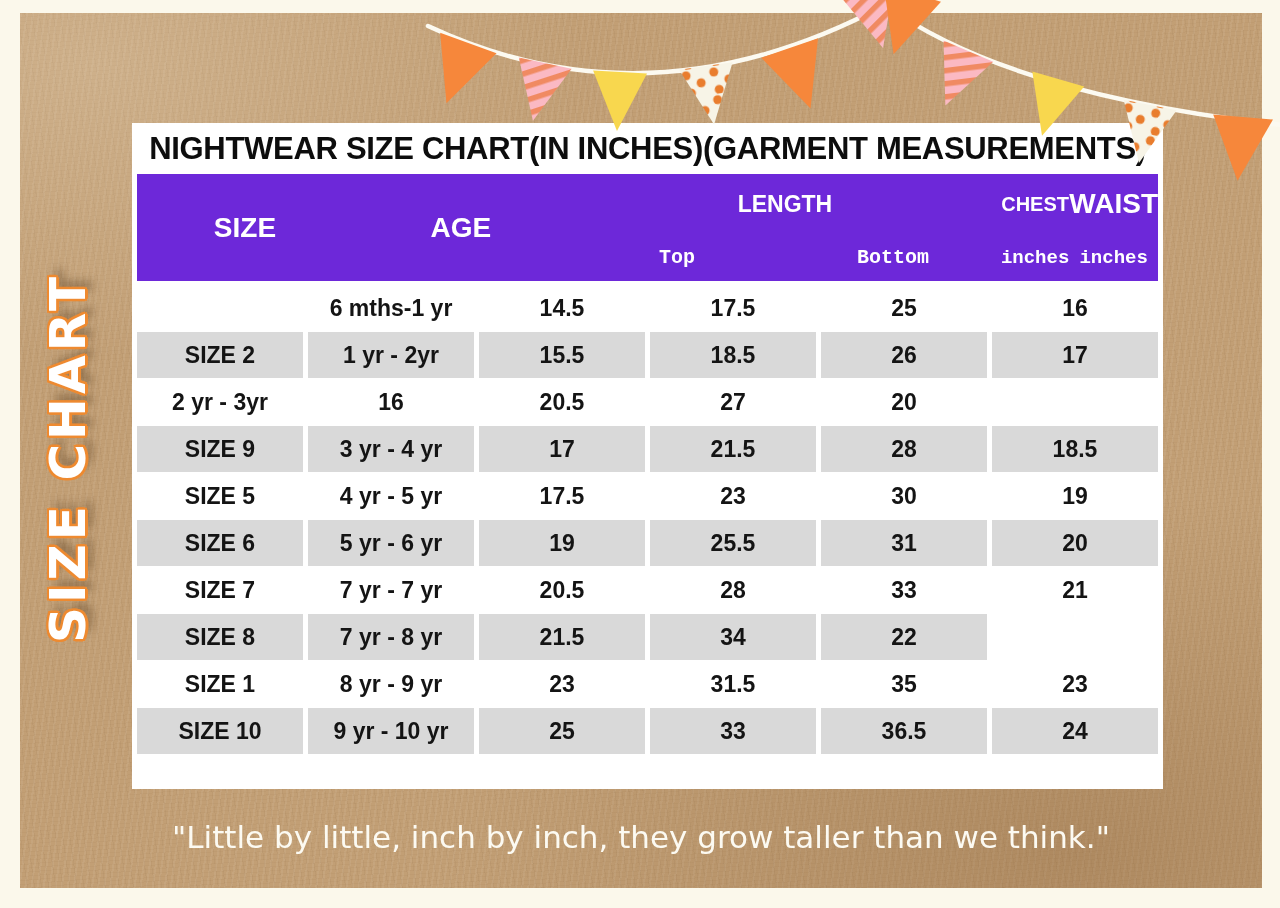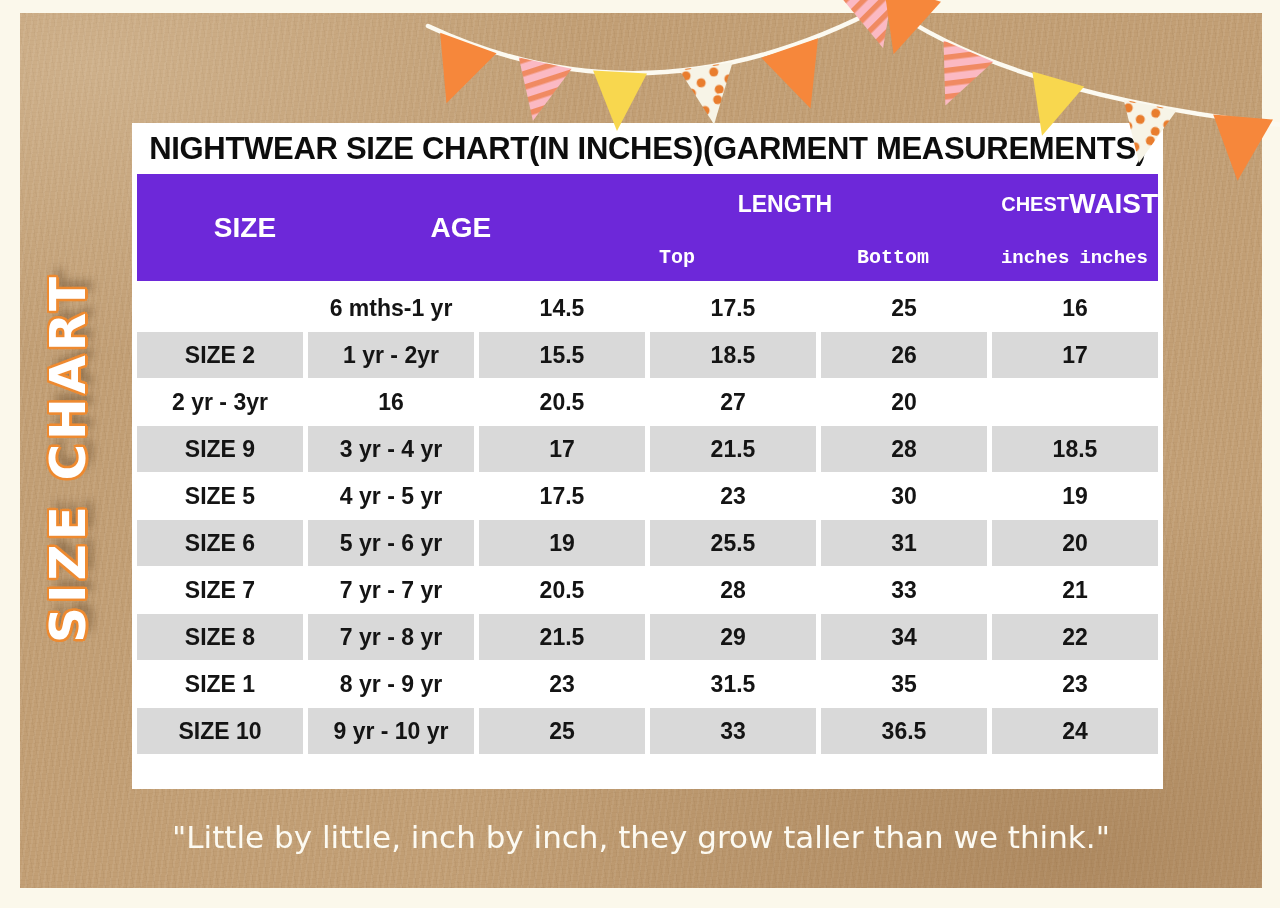--- a/index.html
+++ b/index.html
@@ -208,21 +208,20 @@
           <div class="cell">20.5</div>
           <div class="cell">28</div>
           <div class="cell">33</div>
           <div class="cell">21</div>
         </div>
 
         <div class="row">
           <div class="cell">SIZE 8</div>
           <div class="cell">7 yr - 8 yr</div>
           <div class="cell">21.5</div>
-          <div class="cell">29</div>
           <div class="cell">34</div>
           <div class="cell">22</div>
         </div>
 
         <div class="row">
           <div class="cell">SIZE 1</div>
           <div class="cell">8 yr - 9 yr</div>
           <div class="cell">23</div>
           <div class="cell">31.5</div>
           <div class="cell">35</div>

